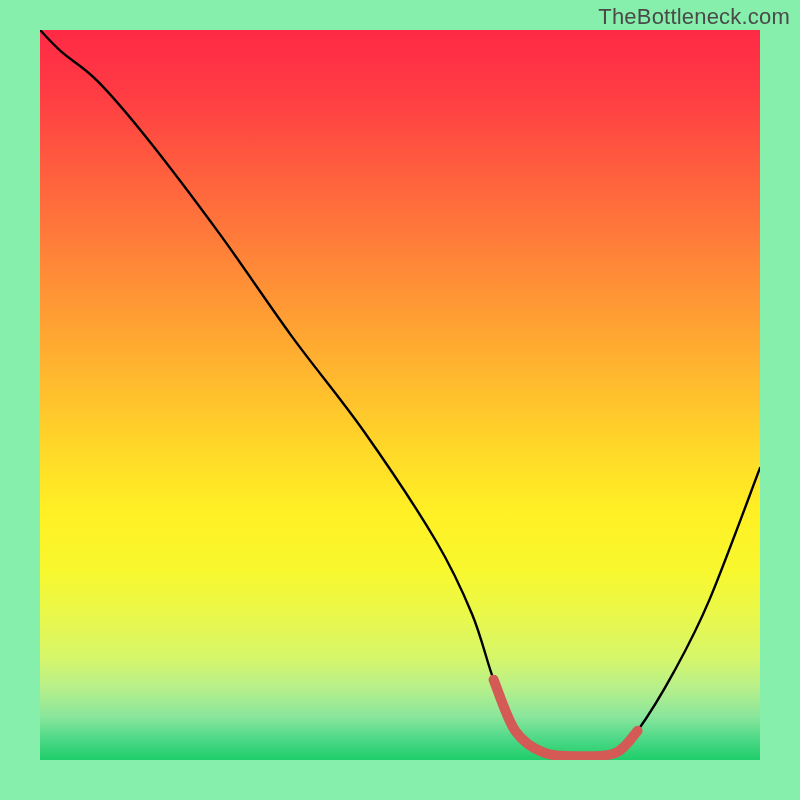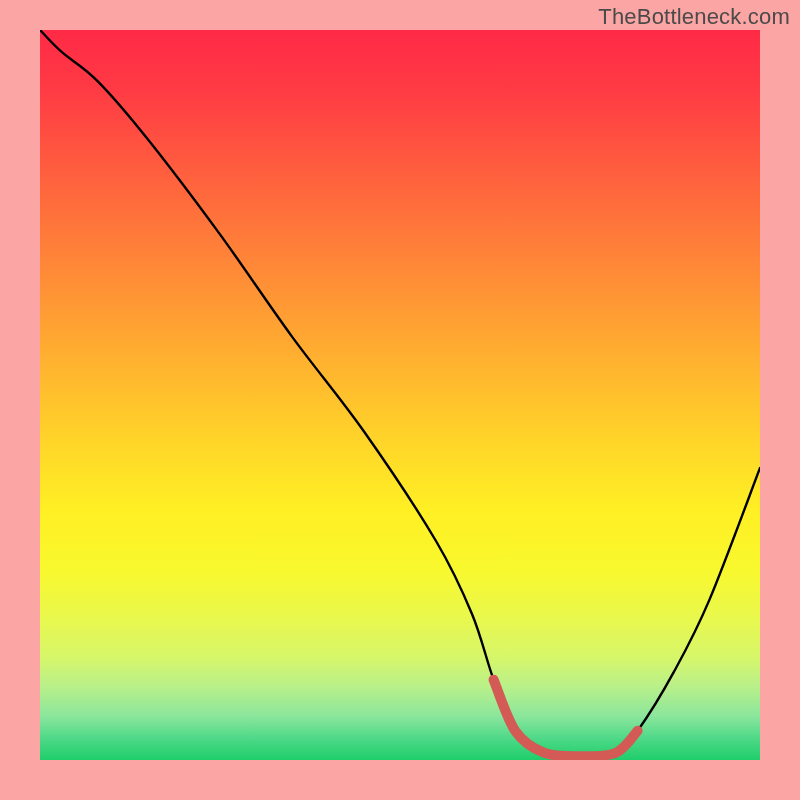--- a/index.html
+++ b/index.html
@@ -8,21 +8,21 @@
     width: 800px;
     height: 800px;
     background: #000;
     overflow: hidden;
     font-family: Arial, Helvetica, sans-serif;
   }
   .frame {
     position: relative;
     width: 800px;
     height: 800px;
-    background: #fca5a5;
+    background: #86efac;
   }
   .watermark {
     position: absolute;
     top: 4px;
     right: 10px;
     font-size: 22px;
     font-weight: 500;
     color: #4a4a4a;
     letter-spacing: 0.2px;
     z-index: 20;

